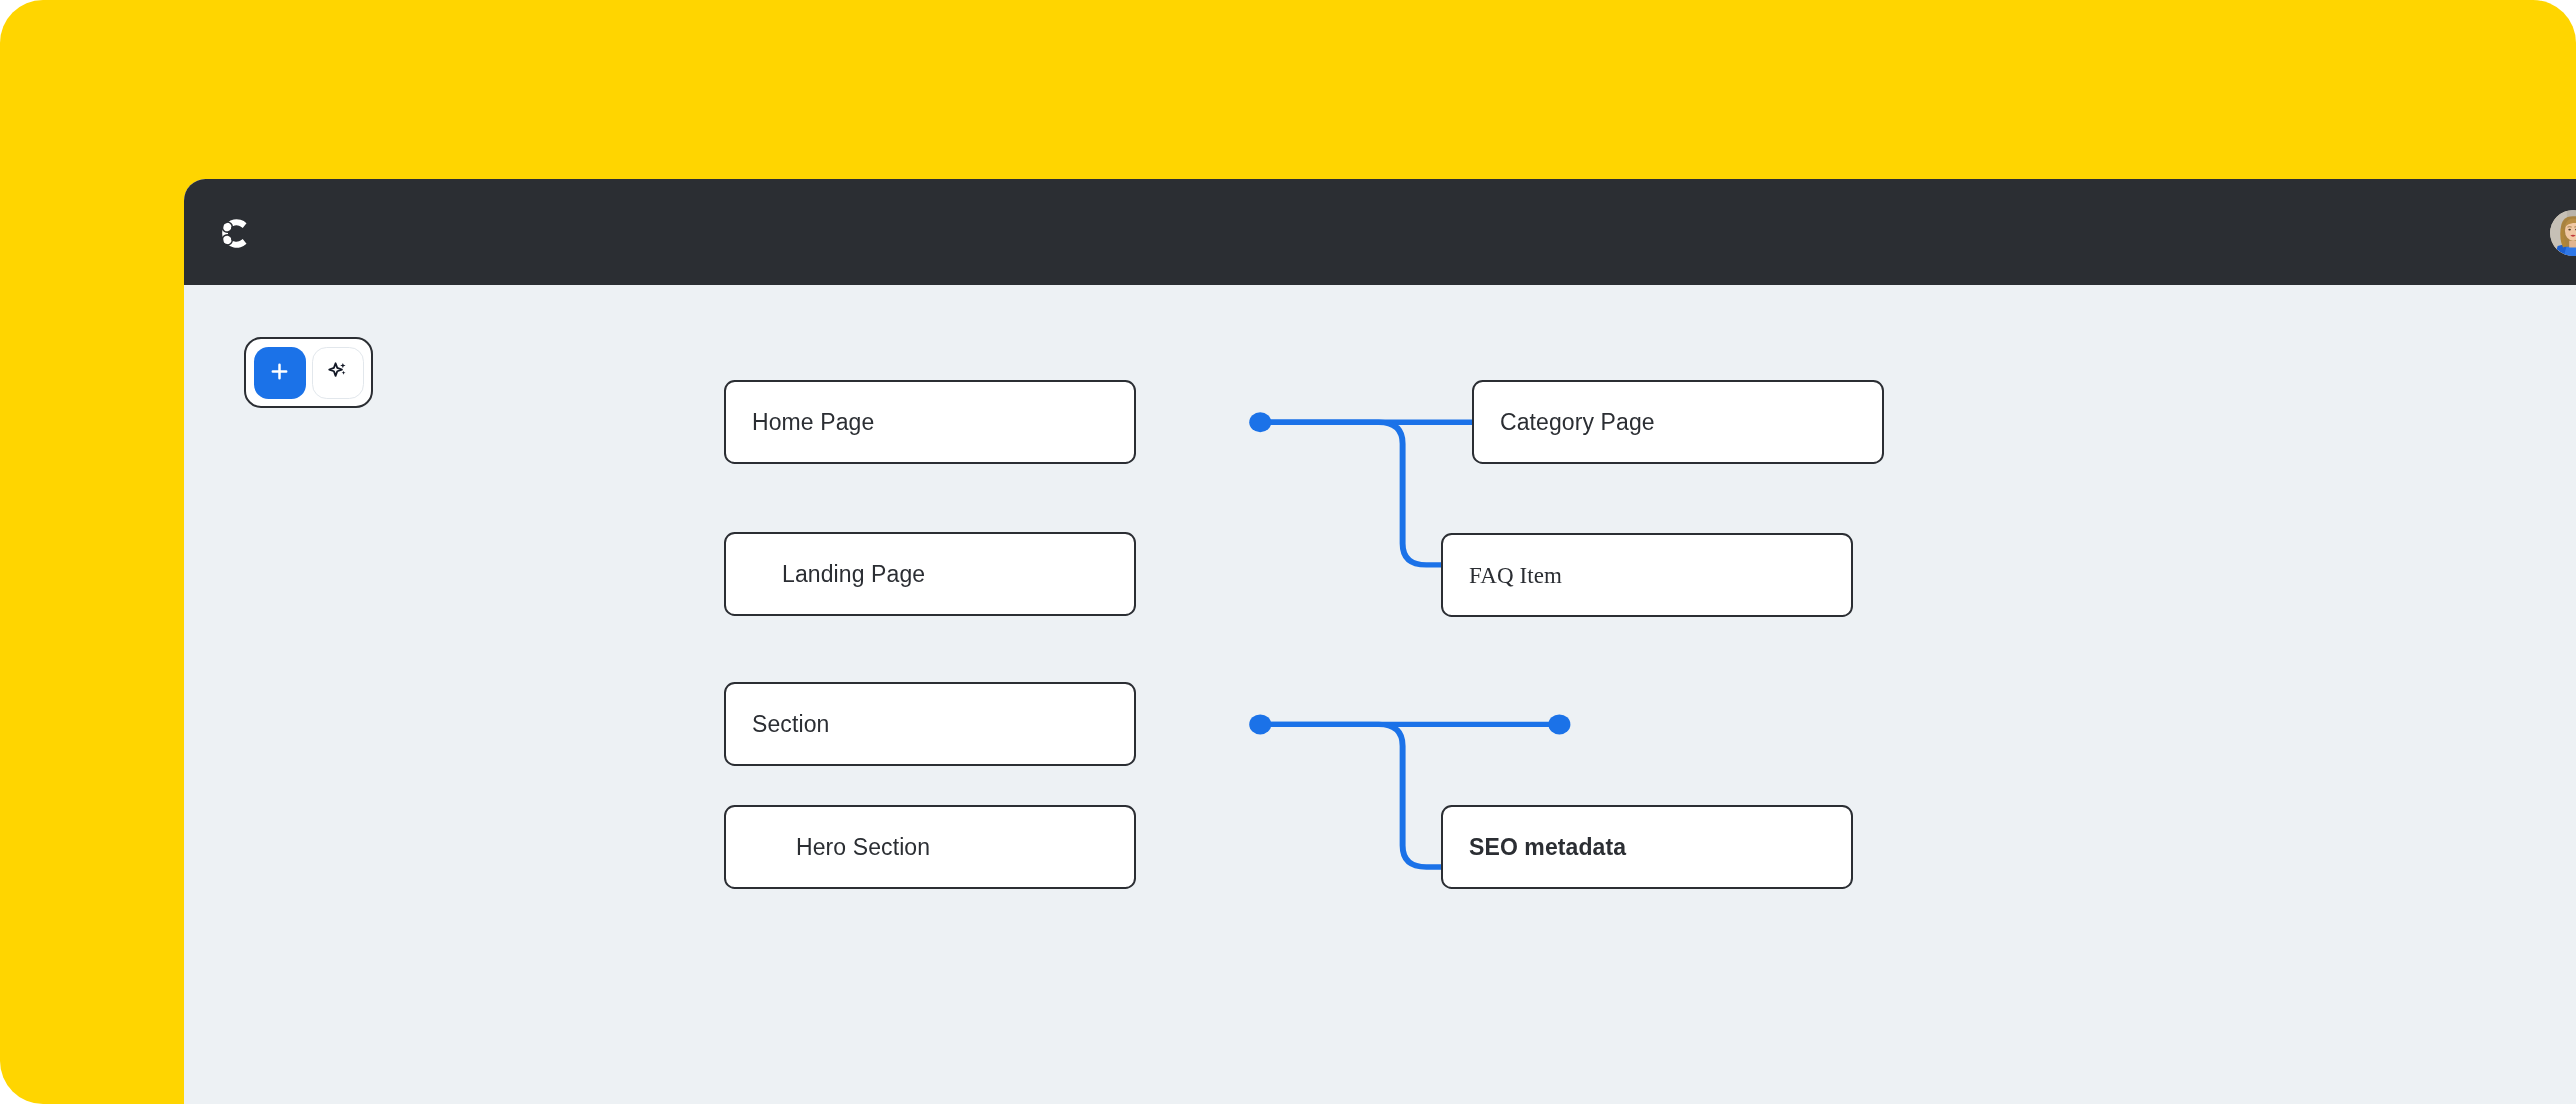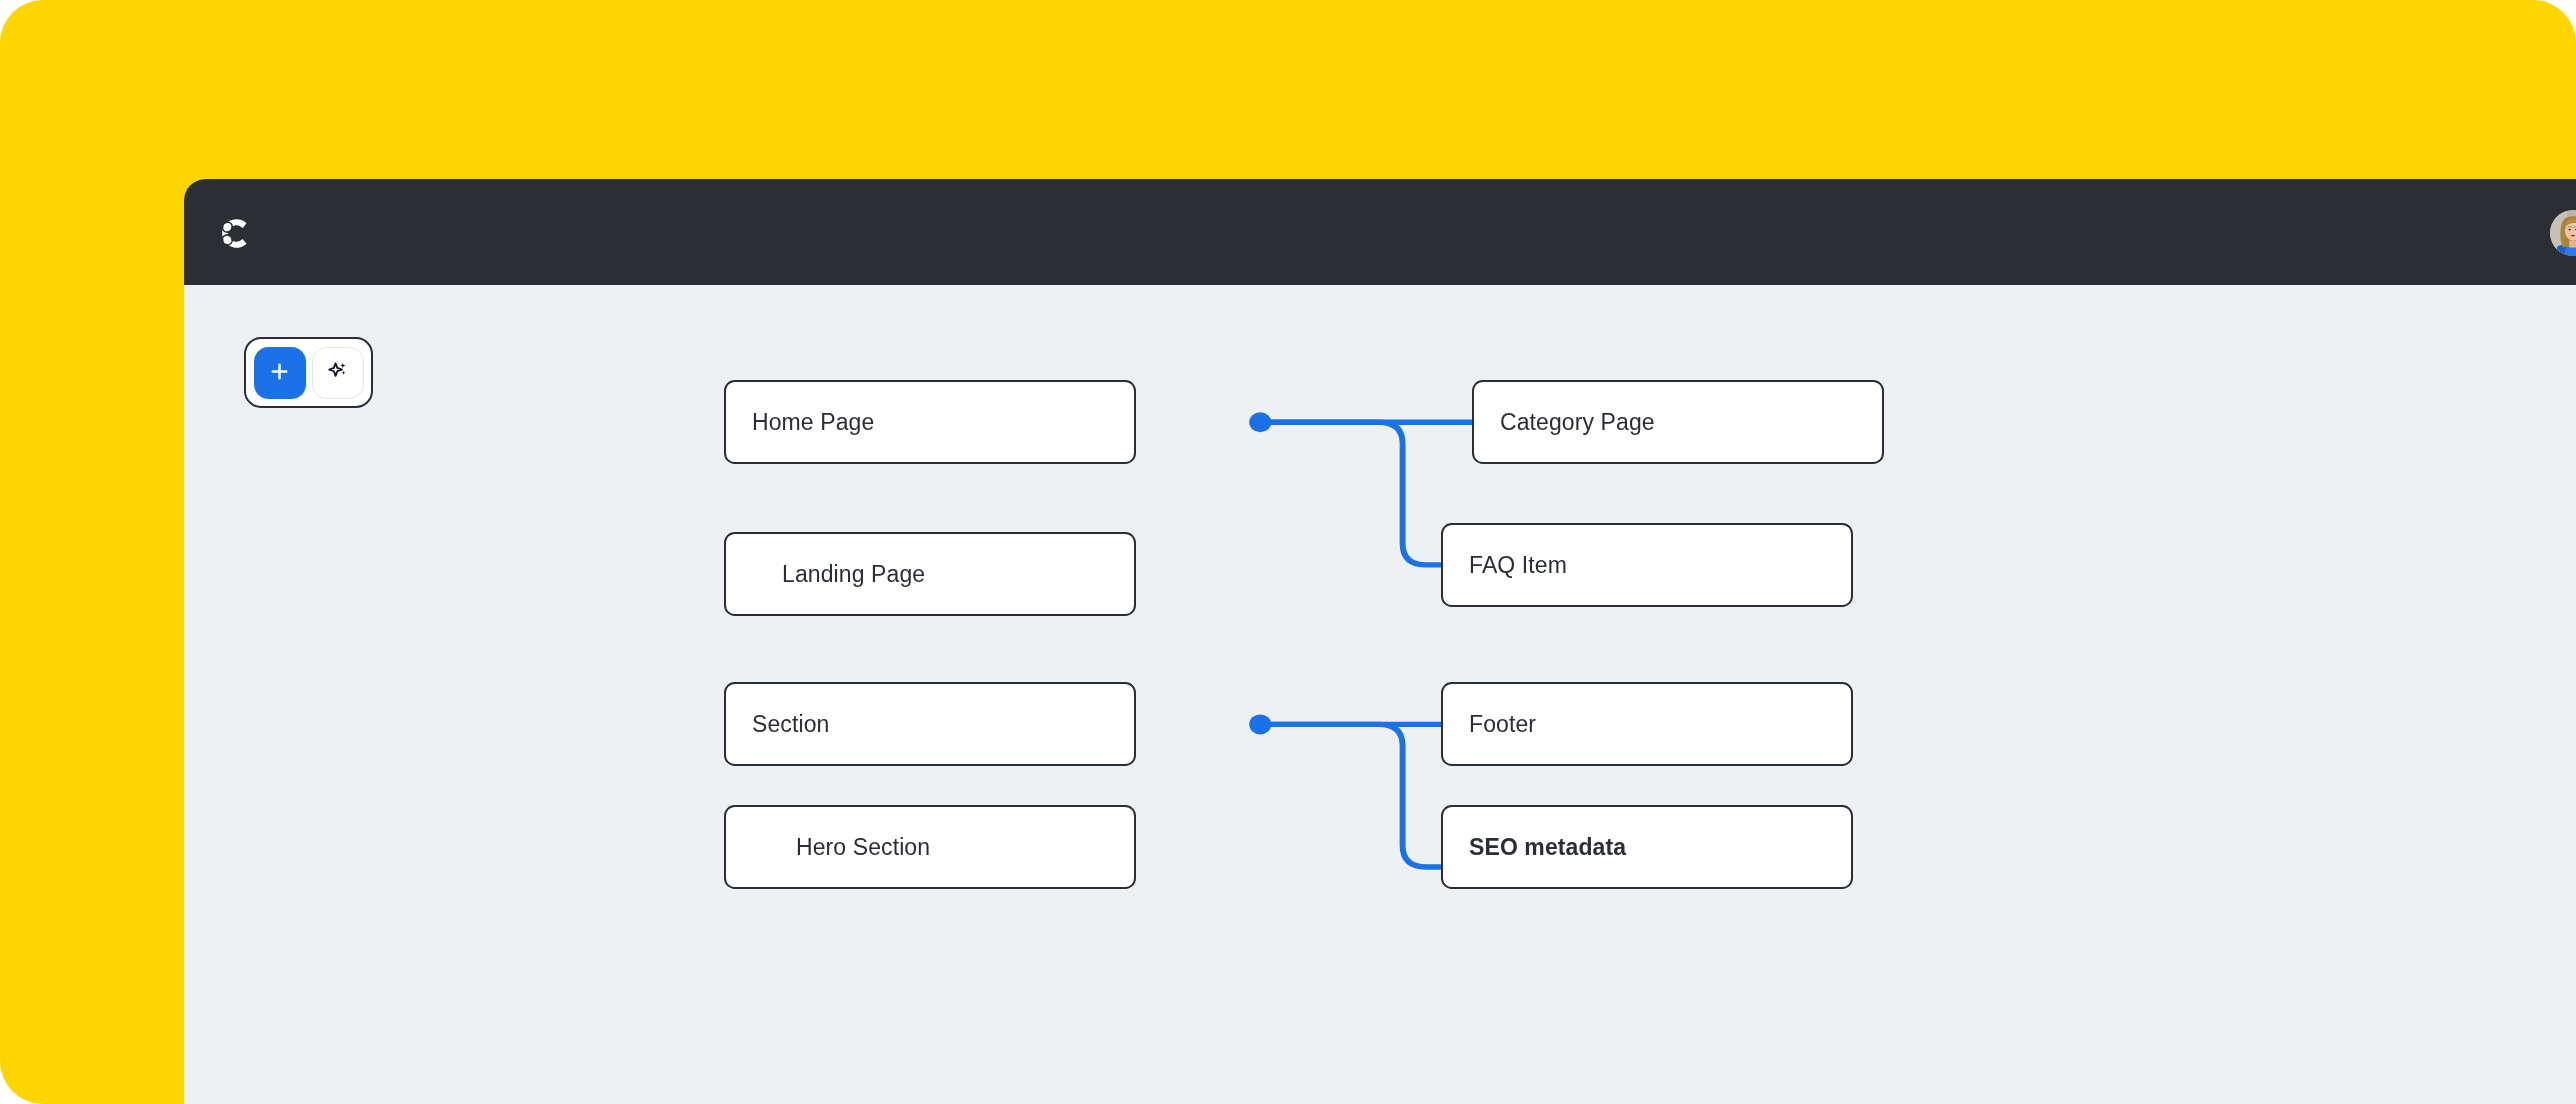--- a/index.html
+++ b/index.html
@@ -135,21 +135,21 @@
     letter-spacing: 0.1px;
     white-space: nowrap;
   }
 
   
   .n-home    { left: 540px;  top: 95px; width: 412px; height: 84px; }
   .n-landing { left: 540px;  top: 247px; width: 412px; height: 84px; padding-left: 30px; }
   .n-benefit { left: 540px;  top: 397px; width: 412px; height: 84px; }
   .n-hero    { left: 540px;  top: 520px; width: 412px; height: 84px; padding-left: 44px; }
   .n-cat     { left: 1288px; top: 95px; width: 412px; height: 84px; }
-  .n-faq     { left: 1257px; top: 238px; width: 412px; height: 84px; }
+  .n-faq     { left: 1257px; top: 248px; width: 412px; height: 84px; font-family: Liberation Serif, serif; }
   .n-footer  { left: 1257px; top: 397px; width: 412px; height: 84px; }
   .n-seo     { left: 1257px; top: 520px; width: 412px; height: 84px; font-weight: bold; }
 
   
   .edges {
     position: absolute;
     left: 0;
     top: 0;
     width: 100%;
     height: 100%;
@@ -271,23 +271,20 @@
       <div class="node n-hero">
         <span class="node-label">Hero Section</span>
       </div>
 
       <div class="node n-cat">
         <span class="node-label">Category Page</span>
       </div>
       <div class="node n-faq">
         <span class="node-label">FAQ Item</span>
       </div>
-      <div class="node n-footer">
-        <span class="node-label">Footer</span>
-      </div>
       <div class="node n-seo">
         <span class="node-label">SEO metadata</span>
       </div>
 
     </div>
   </div>
 </div>
 
 
 </body></html>

